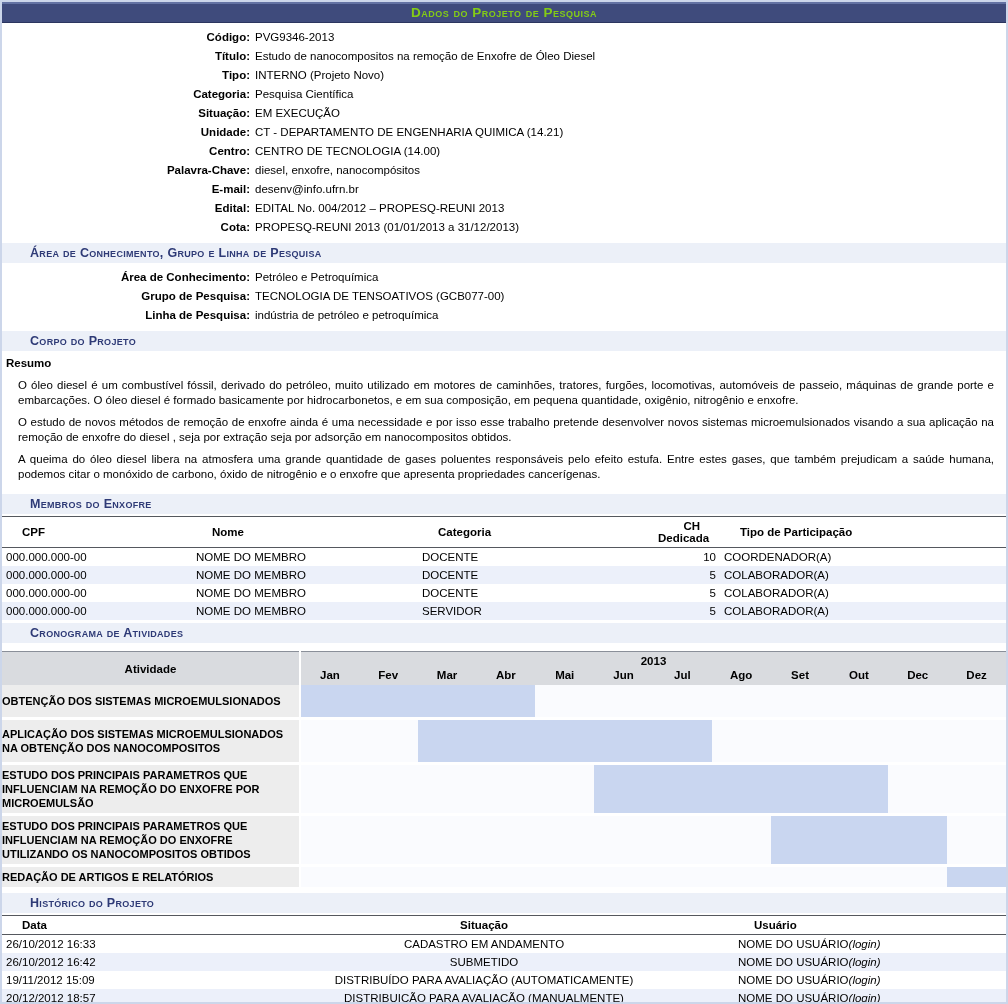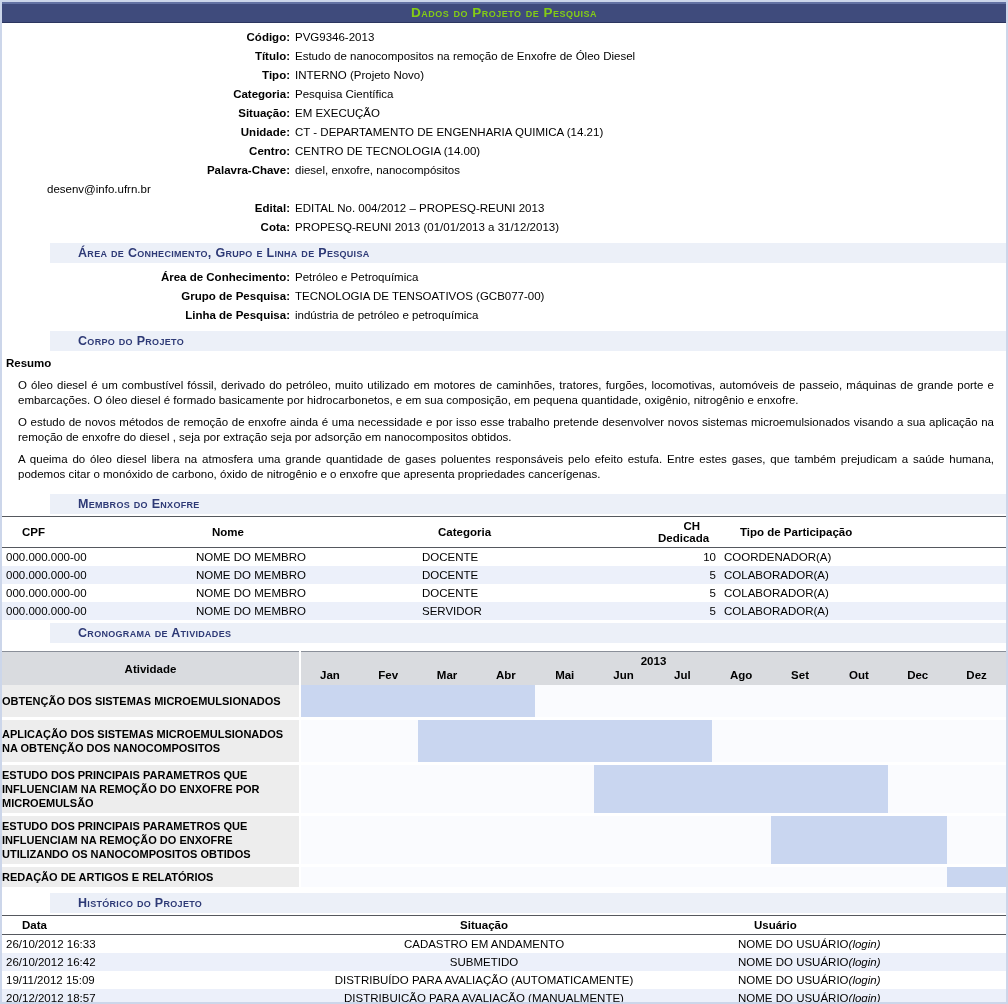--- a/index.html
+++ b/index.html
@@ -20,33 +20,32 @@
     height:21px;
     background:#3f4b7c;
     border-top:2px solid #6372a3;
     border-bottom:1px solid #2b355f;
     color:#84cc16; font-weight:bold;
     font-variant:small-caps;
     font-size:13.5px; line-height:18px;
     text-align:center; letter-spacing:.5px;
   }
   
-  .fields { padding:5px 0 3px 0;margin-left:40px; }
+  .fields { padding:5px 0 3px 0; }
   .frow { display:flex; line-height:19px; }
   .flabel { width:248px; flex:none; text-align:right; font-weight:bold; }
   .fvalue { padding-left:5px; }
   
   .sec {
     background:#ecf0f8;
     color:#2e3a76; font-weight:bold;
     font-variant:small-caps; font-size:12.5px;
     padding:3px 0 3px 28px;
     letter-spacing:.3px;
     margin-top:3px;
-    margin-left:48px;
   }
   
   .resumo-label { font-weight:bold; padding:6px 4px 2px 4px; }
   .para { padding:7px 12px 0 16px; text-align:justify; line-height:15px; }
   .corpo-block { padding-bottom:9px; }
   
   table.listing { width:100%; border-collapse:collapse; margin-top:2px; table-layout:fixed; }
   table.listing th {
     font-weight:bold; text-align:left;
     border-top:1px solid #55585e; border-bottom:1px solid #55585e;
@@ -109,20 +108,21 @@
       </div>
     <div class="frow">
         <div class="flabel">Centro:</div>
         <div class="fvalue">CENTRO DE TECNOLOGIA (14.00)</div>
       </div>
     <div class="frow">
         <div class="flabel">Palavra-Chave:</div>
         <div class="fvalue">diesel, enxofre, nanocompósitos</div>
       </div>
     <div class="frow">
+        <div class="flabel">E-mail:</div>
         <div class="fvalue">desenv@info.ufrn.br</div>
       </div>
     <div class="frow">
         <div class="flabel">Edital:</div>
         <div class="fvalue">EDITAL No. 004/2012 – PROPESQ-REUNI 2013</div>
       </div>
     <div class="frow">
         <div class="flabel">Cota:</div>
         <div class="fvalue">PROPESQ-REUNI 2013 (01/01/2013 a 31/12/2013)</div>
       </div>

